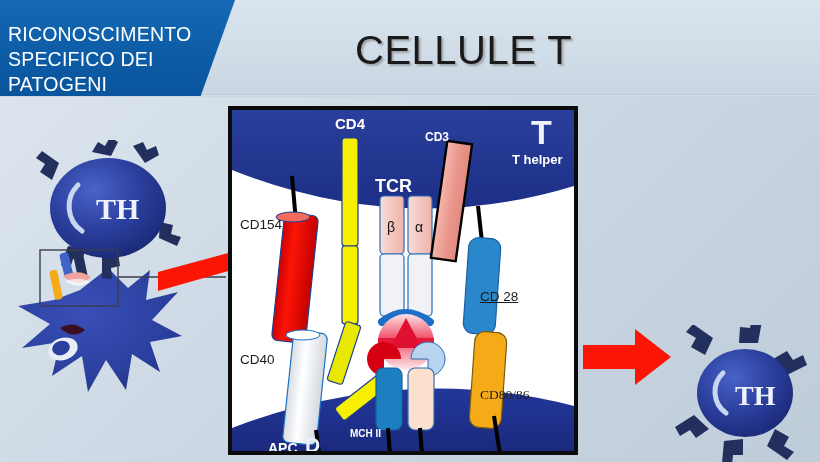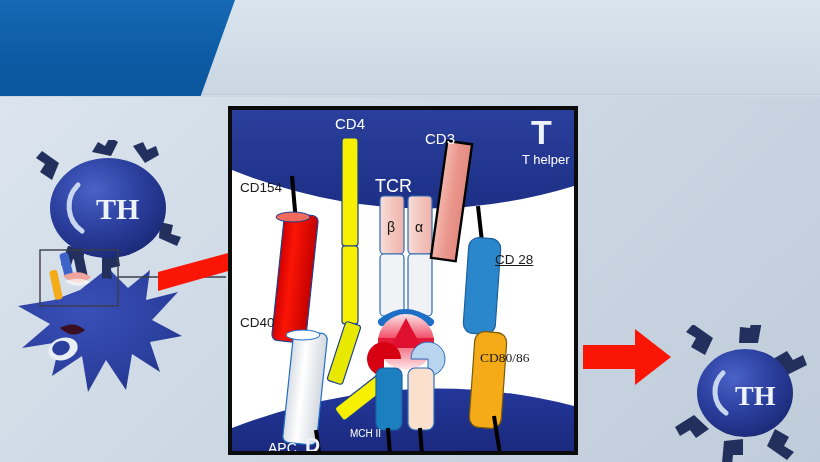--- a/index.html
+++ b/index.html
@@ -72,43 +72,47 @@
     position: absolute;
     left: 228px; top: 106px;
     width: 350px; height: 349px;
     background: #ffffff;
     border: 4px solid #0b0b0b;
     box-sizing: border-box;
     overflow: hidden;
   }
   .panel-svg { position: absolute; left: 0; top: 0; }
 
-  .lbl { position: absolute; font-size: 13.5px; color: #1b1b1b; white-space: nowrap; }
-  .lbl-white { position: absolute; font-size: 13.5px; color: #ffffff; white-space: nowrap; }
+  .lbl { position: absolute; font-size: 13.5px; color: #1b1b1b; white-space: nowrap; margin-top: 37px; }
+  .lbl-white { position: absolute; font-size: 13.5px; color: #ffffff; white-space: nowrap; font-weight: bold; }
   .lbl-cd4   { left: 103px; top: 5px; font-size: 15px; }
-  .lbl-cd3   { left: 193px; top: 20px; font-size: 15px; }
+  .lbl-cd3   { left: 193px; top: 20px; font-size: 12px; }
   .lbl-tcr   { left: 143px; top: 66px; font-size: 18px; }
-  .lbl-thelp { left: 280px; top: 42px; font-size: 13px; margin-left: 10px; }
+  .lbl-thelp { left: 280px; top: 42px; font-size: 13px; }
   .t-glyph   { position: absolute; left: 299px; top: 5px; color:#eef3fb; font-size: 34px; font-weight: bold; line-height: 34px; }
   .lbl-cd154 { left: 8px;  top: 70px; }
   .lbl-cd40  { left: 8px;  top: 205px; }
-  .lbl-cd28  { left: 263px; top: 142px; text-decoration: underline; }
+  .lbl-cd28  { left: 248px; top: 142px; text-decoration: underline; }
   .lbl-cd8086{ left: 248px; top: 240px; font-family: Liberation Serif, serif; }
   .lbl-mch   { left: 118px; top: 318px; font-size: 10px; }
   .lbl-apc   { left: 36px;  top: 330px; font-size: 14px; }
   .d-glyph   { position: absolute; left: 73px; top: 324px; color:#eef3fb; font-size: 21px; font-weight: bold; line-height: 21px; }
 </style>
 </head>
 <body>
 
 <div id="slide">
 
   <div class="header-band"></div>
   <div class="header-rule"></div>
   <div class="banner"></div>
+  <div class="banner-text">RICONOSCIMENTO
+SPECIFICO DEI
+PATOGENI</div>
+  <div class="slide-title">CELLULE T</div>
 
   <div class="left-group">
     <svg class="panel-svg" width="230" height="322" viewBox="0 0 230 322">
       <defs>
         <radialGradient id="thGrad" cx="38%" cy="32%" r="72%">
           <stop offset="0%" stop-color="#4a63c8"></stop>
           <stop offset="55%" stop-color="#2b3f9e"></stop>
           <stop offset="100%" stop-color="#1b2a78"></stop>
         </radialGradient>
         <radialGradient id="apcGrad" cx="40%" cy="35%" r="75%">

